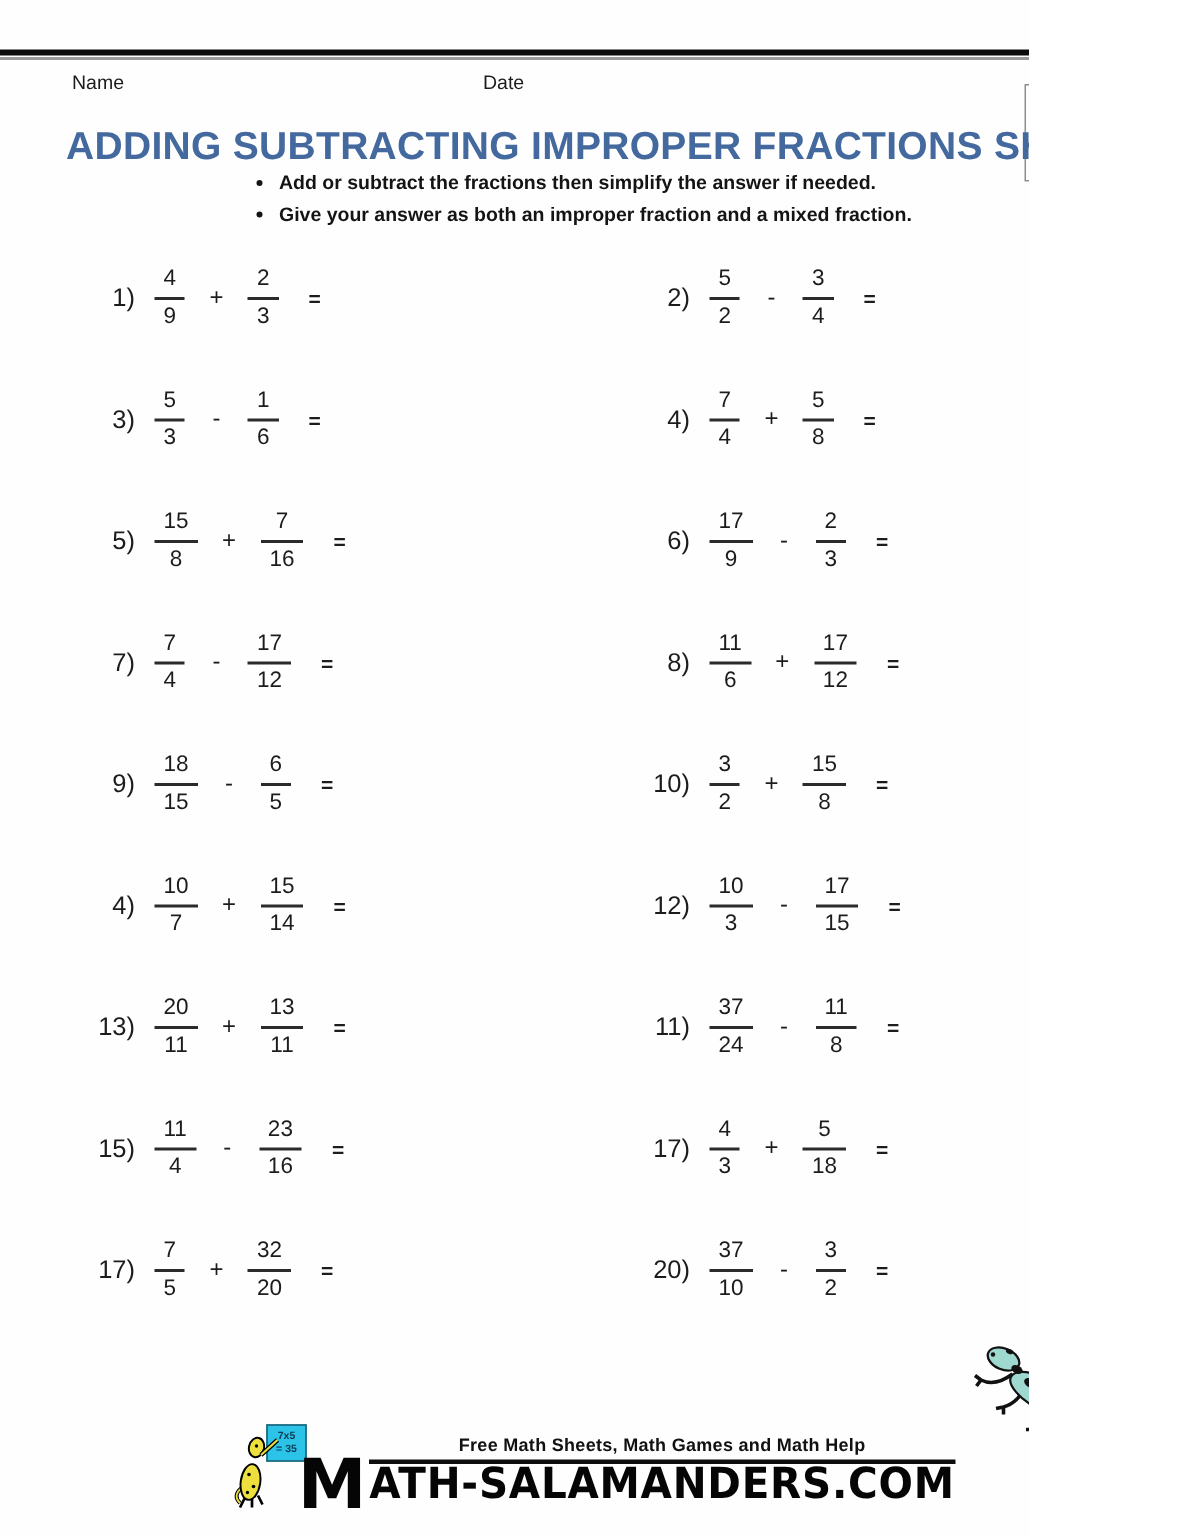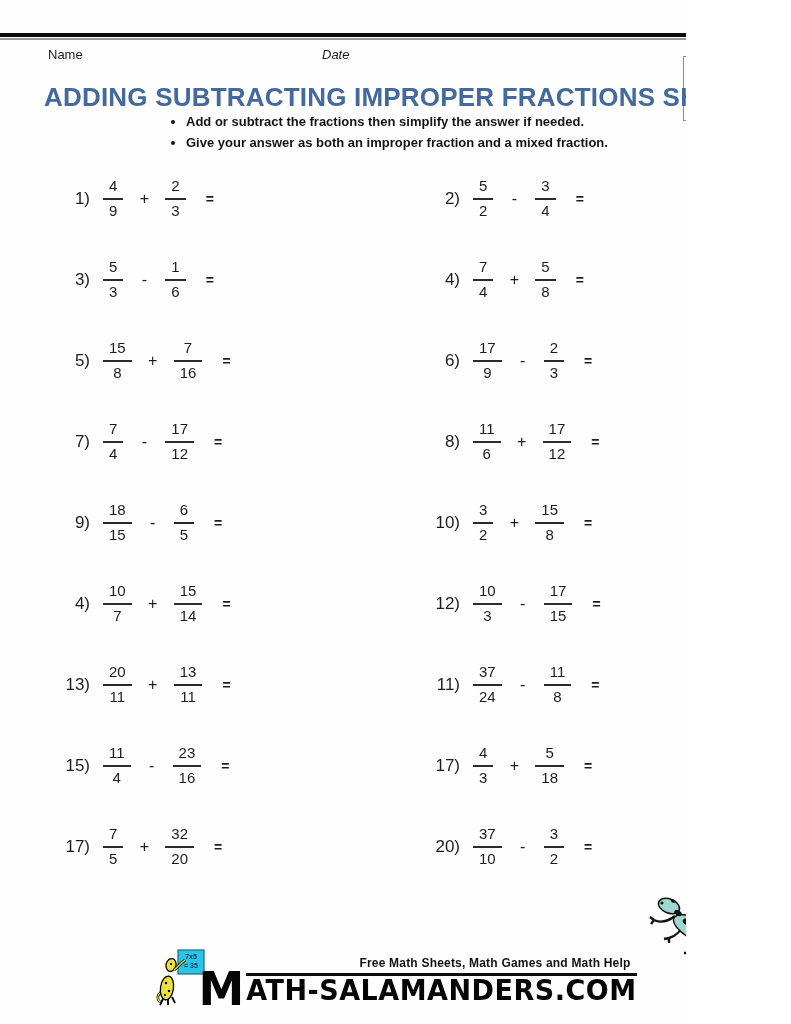--- a/index.html
+++ b/index.html
@@ -2,21 +2,21 @@
 <html style="--title_blue: #44699e; --board_cyan_light: #cdeef5; --board_cyan_bright: #2cc3e8; --salamander_yellow: #ecdf3e; --gecko_teal: #9fd8cf; --rule_black: #0c0c0c;"><head>
 <meta charset="utf-8">
 <style>
   html,body{margin:0;padding:0;background:#ffffff;}
   .page{position:relative;width:686px;height:1024px;background:#fefefe;overflow:hidden;
         font-family:"Liberation Sans",sans-serif;color:#1c1c1c;}
   .top-rule{position:absolute;top:33px;left:0;width:791px;height:1px;
             border-top:4px solid #0c0c0c;border-bottom:2px solid #9a9a9a;}
   .meta-label{position:absolute;top:47px;font-size:13px;color:#1c1c1c;}
   #name-label{left:48px;}
-  #date-label{left:322px;font-style:italic;}
+  #date-label{left:322px;}
   .logo-box{position:absolute;left:683px;top:56px;width:95px;height:63px;
             border:1px solid #8a8f94;background:#fdfdfb;
             display:flex;align-items:center;justify-content:center;}
   .title{position:absolute;left:44px;top:82px;margin:0;white-space:nowrap;
          font-family:Liberation Sans, sans-serif;font-weight:600;font-size:26px;
          letter-spacing:0.2px;color:var(--title_blue,#44699e);}
   .instructions{position:absolute;left:186px;top:114px;margin:0;padding:0;
                 font-weight:bold;font-size:13px;color:#141414;}
   .instructions li{margin-bottom:6px;}
   .problems{position:absolute;left:40px;top:158px;width:715px;}
@@ -30,21 +30,21 @@
         text-align:center;font-size:15px;line-height:1.1;}
   .frac .num{border-bottom:2px solid #2b2b2b;padding:0 6px 3px;}
   .frac .den{padding:3px 6px 0;}
   .op{width:42px;text-align:center;font-size:16px;}
   .eq{margin-left:20px;font-size:14px;font-weight:bold;}
   .footer{position:absolute;left:0;top:948px;width:791px;
           display:flex;justify-content:center;align-items:flex-end;}
   .footer-m{font-family:"DejaVu Sans",sans-serif;font-size:46px;font-weight:900;
             line-height:0.78;margin:0 0 -2px -10px;color:#050505;}
   .footer-text{margin-left:2px;display:flex;flex-direction:column;}
-  .tagline{font-size:12px;font-weight:bold;text-align:right;letter-spacing:0.2px;
+  .tagline{font-size:12px;font-weight:bold;text-align:center;letter-spacing:0.2px;
            padding:0 6px 3px;color:#111;}
   .tag-rule{height:3px;background:#0d0d0d;}
   .wordmark{font-family:"DejaVu Sans",sans-serif;font-size:27px;font-weight:900;
             letter-spacing:0.5px;line-height:1.1;color:#050505;
             transform:scaleY(1.06);transform-origin:bottom left;white-space:nowrap;}
   .gecko{position:absolute;left:645px;top:885px;}
 </style>
 </head>
 <body>
 

